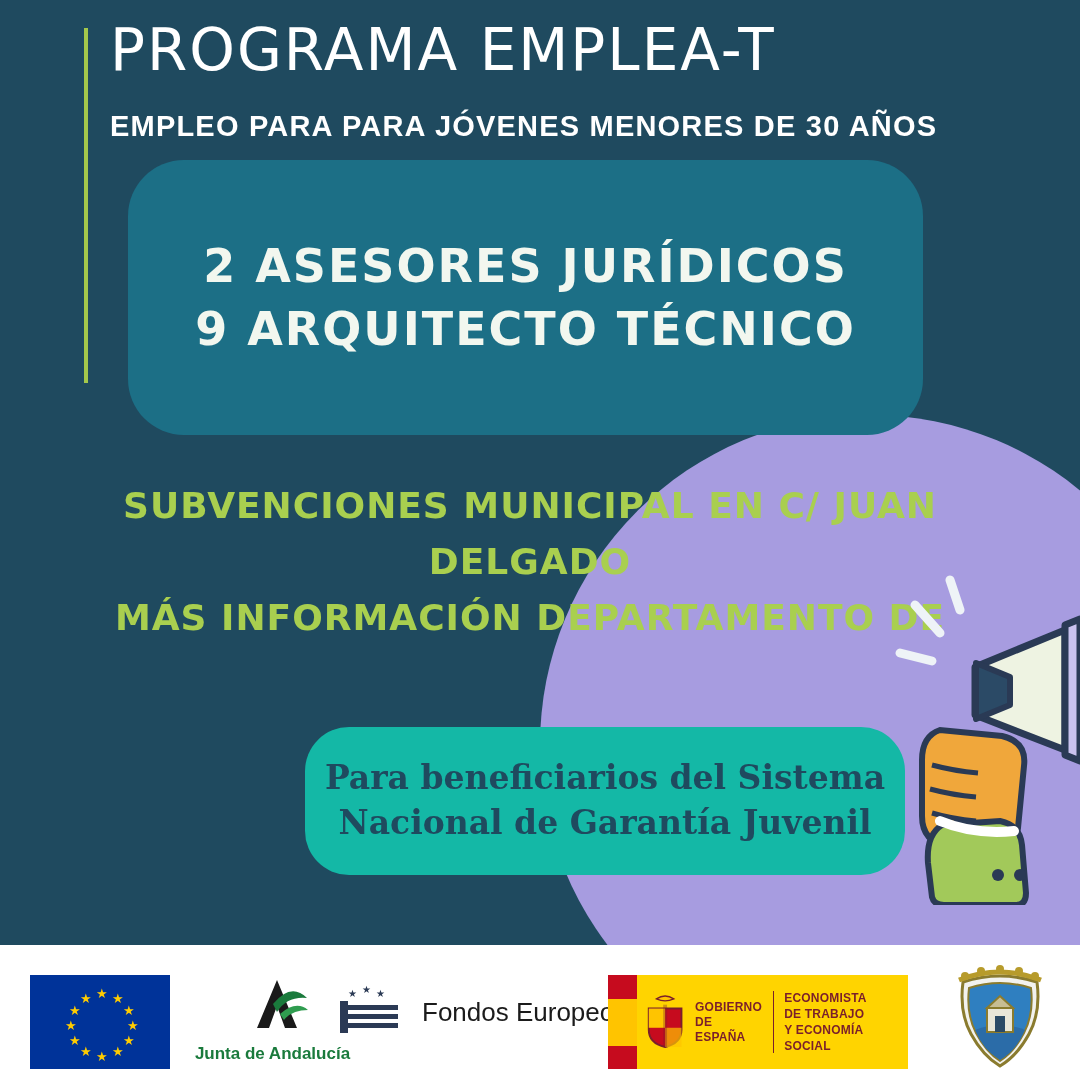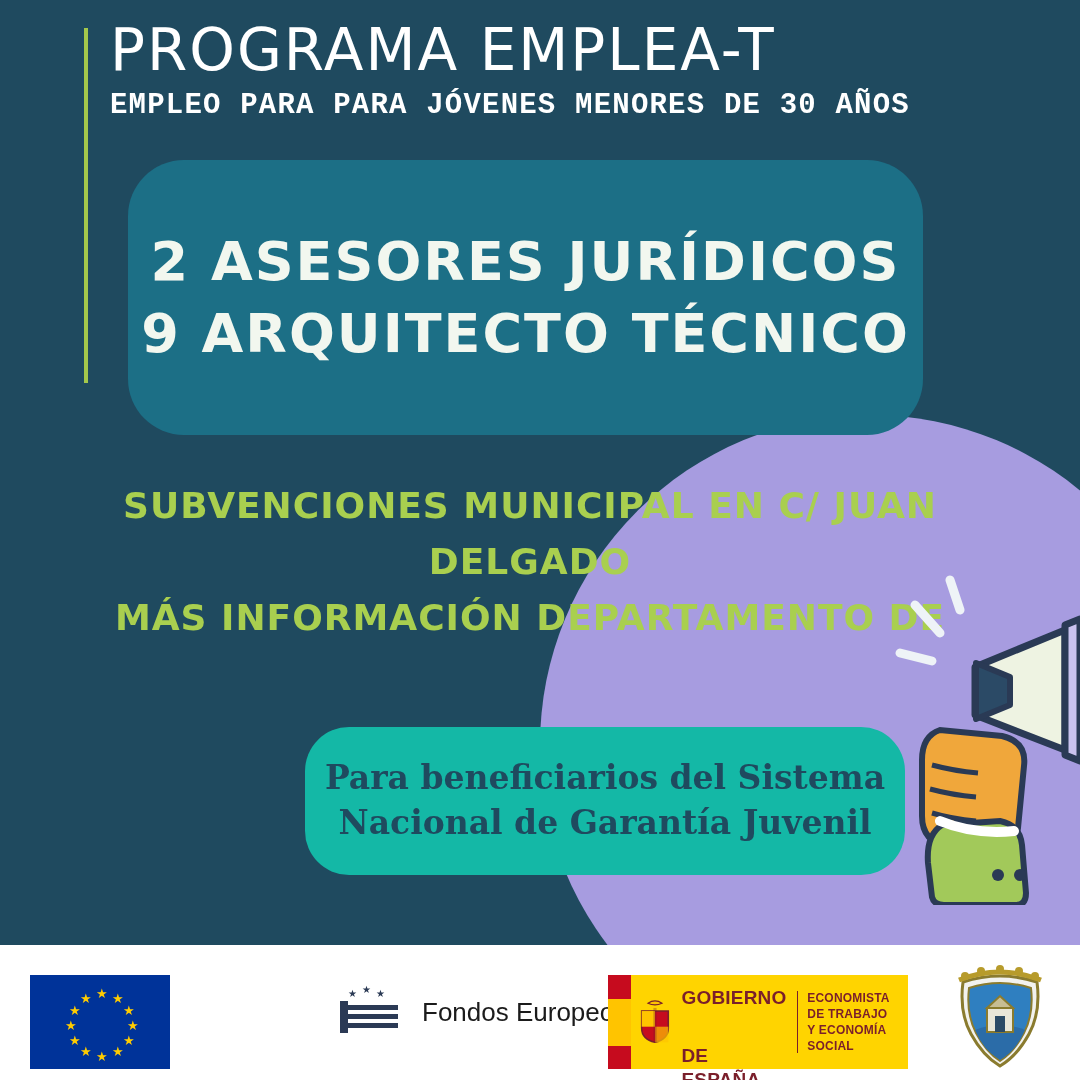--- a/index.html
+++ b/index.html
@@ -64,26 +64,26 @@
   .header-title {
     font-family: "DejaVu Sans", sans-serif;
     font-size: 58px;
     letter-spacing: 2px;
     color: #ffffff;
     font-weight: 400;
     line-height: 1.05;
     white-space: nowrap;
   }
   .header-subtitle {
-    font-family: Liberation Mono, monospace;
+    font-family: Liberation Sans, sans-serif;
     font-size: 29px;
     font-weight: bold;
     letter-spacing: 1.2px;
     color: #ffffff;
-    margin-top: 8px;
+    margin-top: 29px;
     white-space: nowrap;
   }
 
   
   .jobs-card {
     position: absolute;
     left: 128px;
     top: 160px;
     width: 795px;
     height: 275px;
@@ -91,21 +91,21 @@
     border-radius: 56px;
     display: flex;
     flex-direction: column;
     align-items: center;
     justify-content: center;
     gap: 12px;
   }
   .job-line {
     font-family: "DejaVu Sans", sans-serif;
     font-weight: bold;
-    font-size: 54px;
+    font-size: 46px;
     letter-spacing: 2px;
     color: #f2f7ef;
     text-align: center;
     line-height: 1.1;
   }
 
   
   .info-block {
     position: absolute;
     left: 30px;
@@ -250,26 +250,25 @@
   .gob-flag .r2 { background:#ffc400; height: 50%; }
   .gob-flag .r3 { background:#c60b1e; height: 25%; }
   .gob-shield {
     width: 46px;
     height: 56px;
     margin: 0 8px 0 6px;
     position: relative;
   }
   .gob-text1 {
     font-family: "Liberation Sans", sans-serif;
-    font-size: 19px;
+    font-size: 12px;
     font-weight: bold;
     color: #7a1f2b;
     line-height: 1.25;
     letter-spacing: 0.2px;
-    margin-top: 34px;
   }
   .gob-div {
     width: 1px;
     height: 62px;
     background: #7a1f2b;
     margin: 0 10px;
   }
   .gob-text2 {
     font-family: "Liberation Sans", sans-serif;
     font-size: 12px;
@@ -361,20 +360,28 @@
       <div class="eu-star" style="left:82px;top:70px;">★</div>
       <div class="eu-star" style="left:66px;top:75px;">★</div>
       <div class="eu-star" style="left:50px;top:70px;">★</div>
       <div class="eu-star" style="left:39px;top:59px;">★</div>
       <div class="eu-star" style="left:35px;top:44px;">★</div>
       <div class="eu-star" style="left:39px;top:29px;">★</div>
       <div class="eu-star" style="left:50px;top:17px;">★</div>
     </div>
   </div>
 
+  <div class="junta">
+    <svg class="junta-mark" viewBox="0 0 175 68" xmlns="http://www.w3.org/2000/svg">
+      <path d="M72 58 L92 10 L112 58 L100 58 L92 36 L84 58 Z" fill="#1a1a1a"></path>
+      <path d="M88 34 q18 -22 34 -6 q-20 -2 -30 14 Z" fill="#1a7a3c"></path>
+      <path d="M95 44 q16 -14 28 -4 q-16 0 -24 10 Z" fill="#2f9c4f"></path>
+    </svg>
+    <div class="junta-label">Junta de Andalucía</div>
+  </div>
 
   <div class="fondos">
     <svg class="fondos-mark" viewBox="0 0 70 55" xmlns="http://www.w3.org/2000/svg">
       <text x="8" y="12" font-size="10" fill="#2b3a55" font-family="DejaVu Sans, sans-serif">★</text>
       <text x="22" y="8" font-size="10" fill="#2b3a55" font-family="DejaVu Sans, sans-serif">★</text>
       <text x="36" y="12" font-size="10" fill="#2b3a55" font-family="DejaVu Sans, sans-serif">★</text>
       <rect x="6" y="20" width="52" height="5" fill="#2b3a55"></rect>
       <rect x="6" y="29" width="52" height="5" fill="#2b3a55"></rect>
       <rect x="6" y="38" width="52" height="5" fill="#2b3a55"></rect>
       <rect x="0" y="16" width="8" height="32" fill="#2b3a55"></rect>

